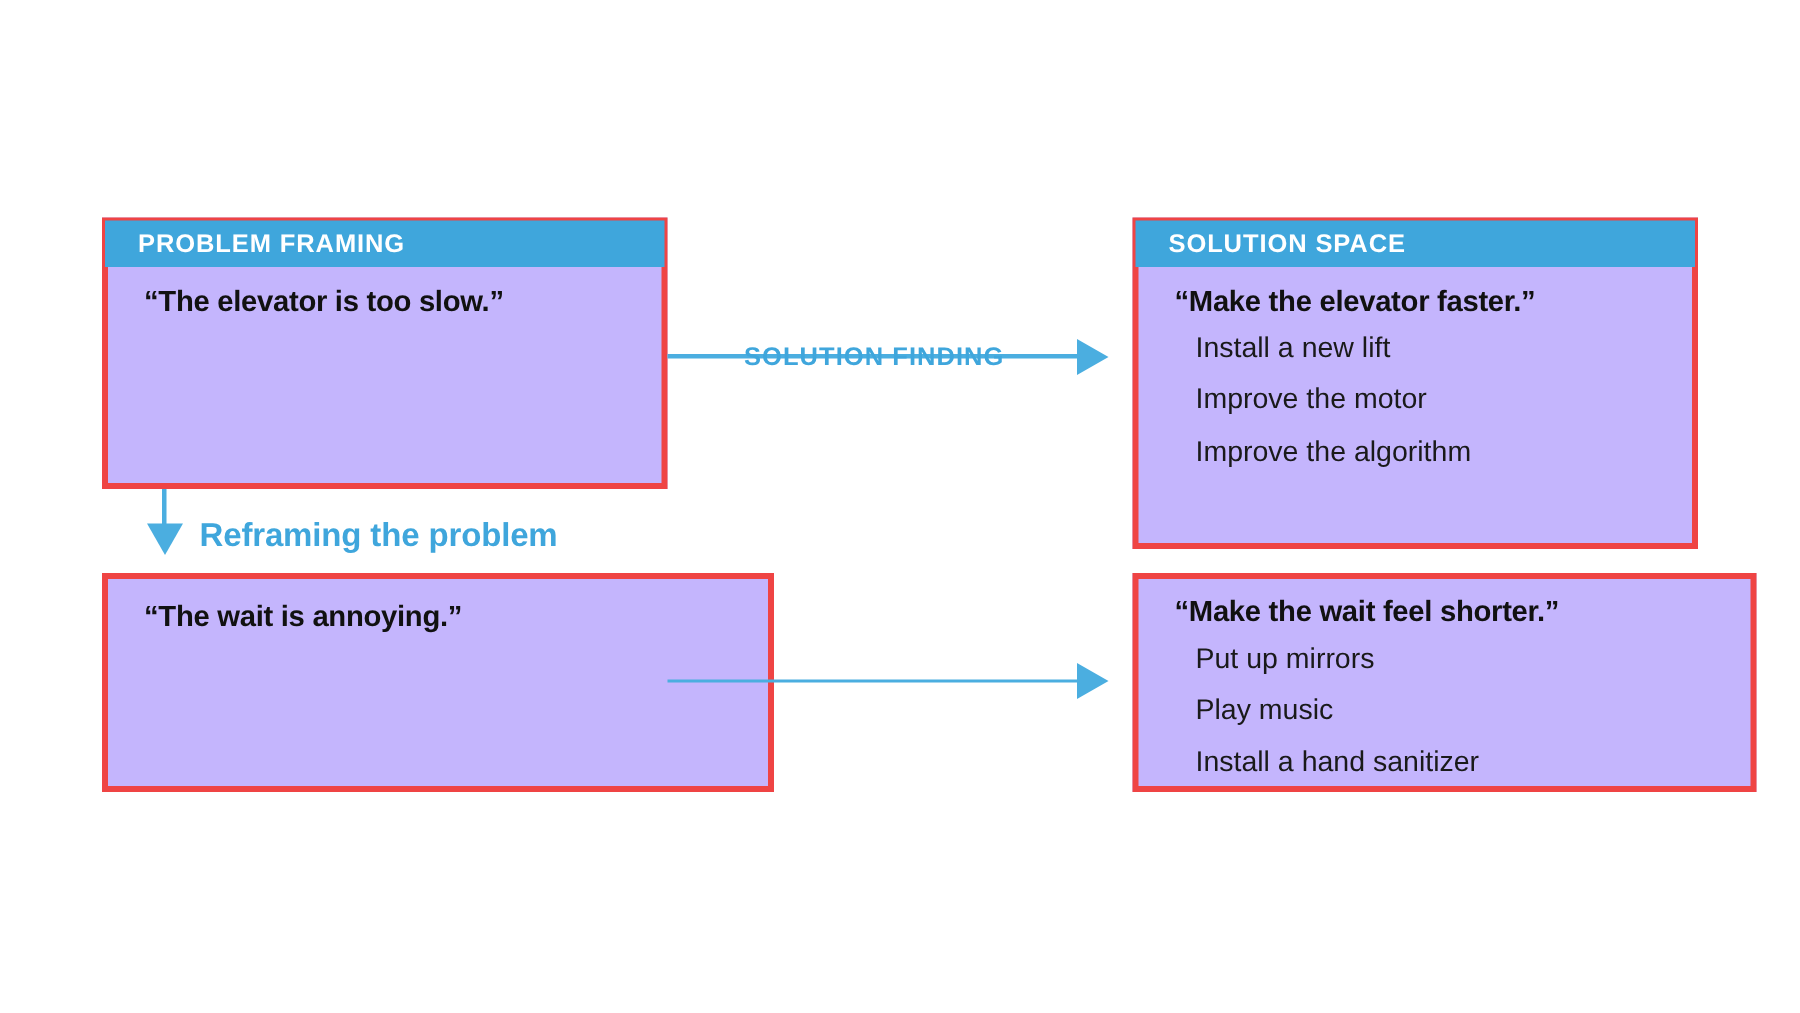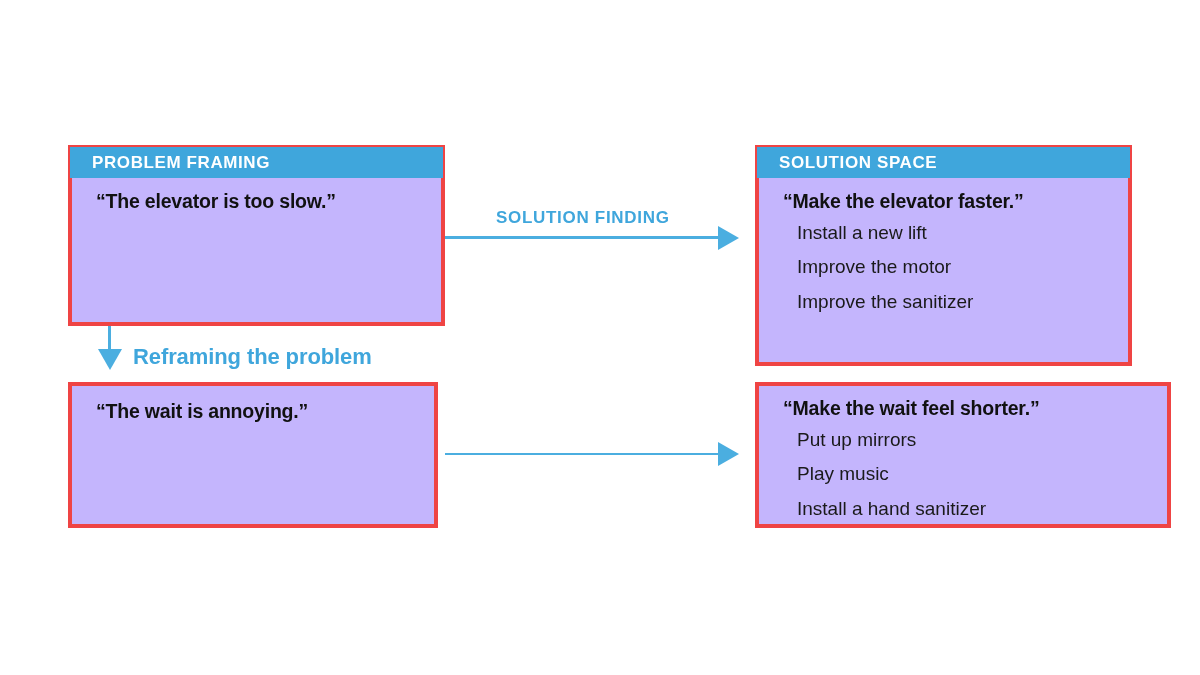--- a/index.html
+++ b/index.html
@@ -96,20 +96,21 @@
   .arrow-label {
     position: absolute;
     color: #3FA6DC;
     font-weight: bold;
     white-space: nowrap;
     line-height: 1;
   }
   .arrow-label.caps {
     font-size: 17px;
     letter-spacing: 0.7px;
+    margin-top: 20px;
   }
   .arrow-label.sentence {
     font-size: 22px;
     letter-spacing: -0.1px;
   }
 </style>
 </head>
 <body>
 
 <div id="canvas">
@@ -125,26 +126,26 @@
 
   <div class="box" style="left:755px; top:145px; width:377px; height:221px;">
     <div class="box-header">
       <span class="box-header-title">SOLUTION SPACE</span>
     </div>
     <div class="box-body">
       <div class="headline">“Make the elevator faster.”</div>
       <ul class="sol-list">
         <li>Install a new lift</li>
         <li>Improve the motor</li>
-        <li>Improve the sanitizer</li>
+        <li>Improve the algorithm</li>
       </ul>
     </div>
   </div>
 
-  <div class="box" style="left:68px; top:382px; width:370px; height:146px;">
+  <div class="box" style="left:68px; top:382px; width:448px; height:146px;">
     <div class="box-body" style="padding-top:10px;">
       <div class="headline">“The wait is annoying.”</div>
     </div>
   </div>
 
   <div class="box" style="left:755px; top:382px; width:416px; height:146px;">
     <div class="box-body" style="padding-top:7px;">
       <div class="headline">“Make the wait feel shorter.”</div>
       <ul class="sol-list">
         <li>Put up mirrors</li>

